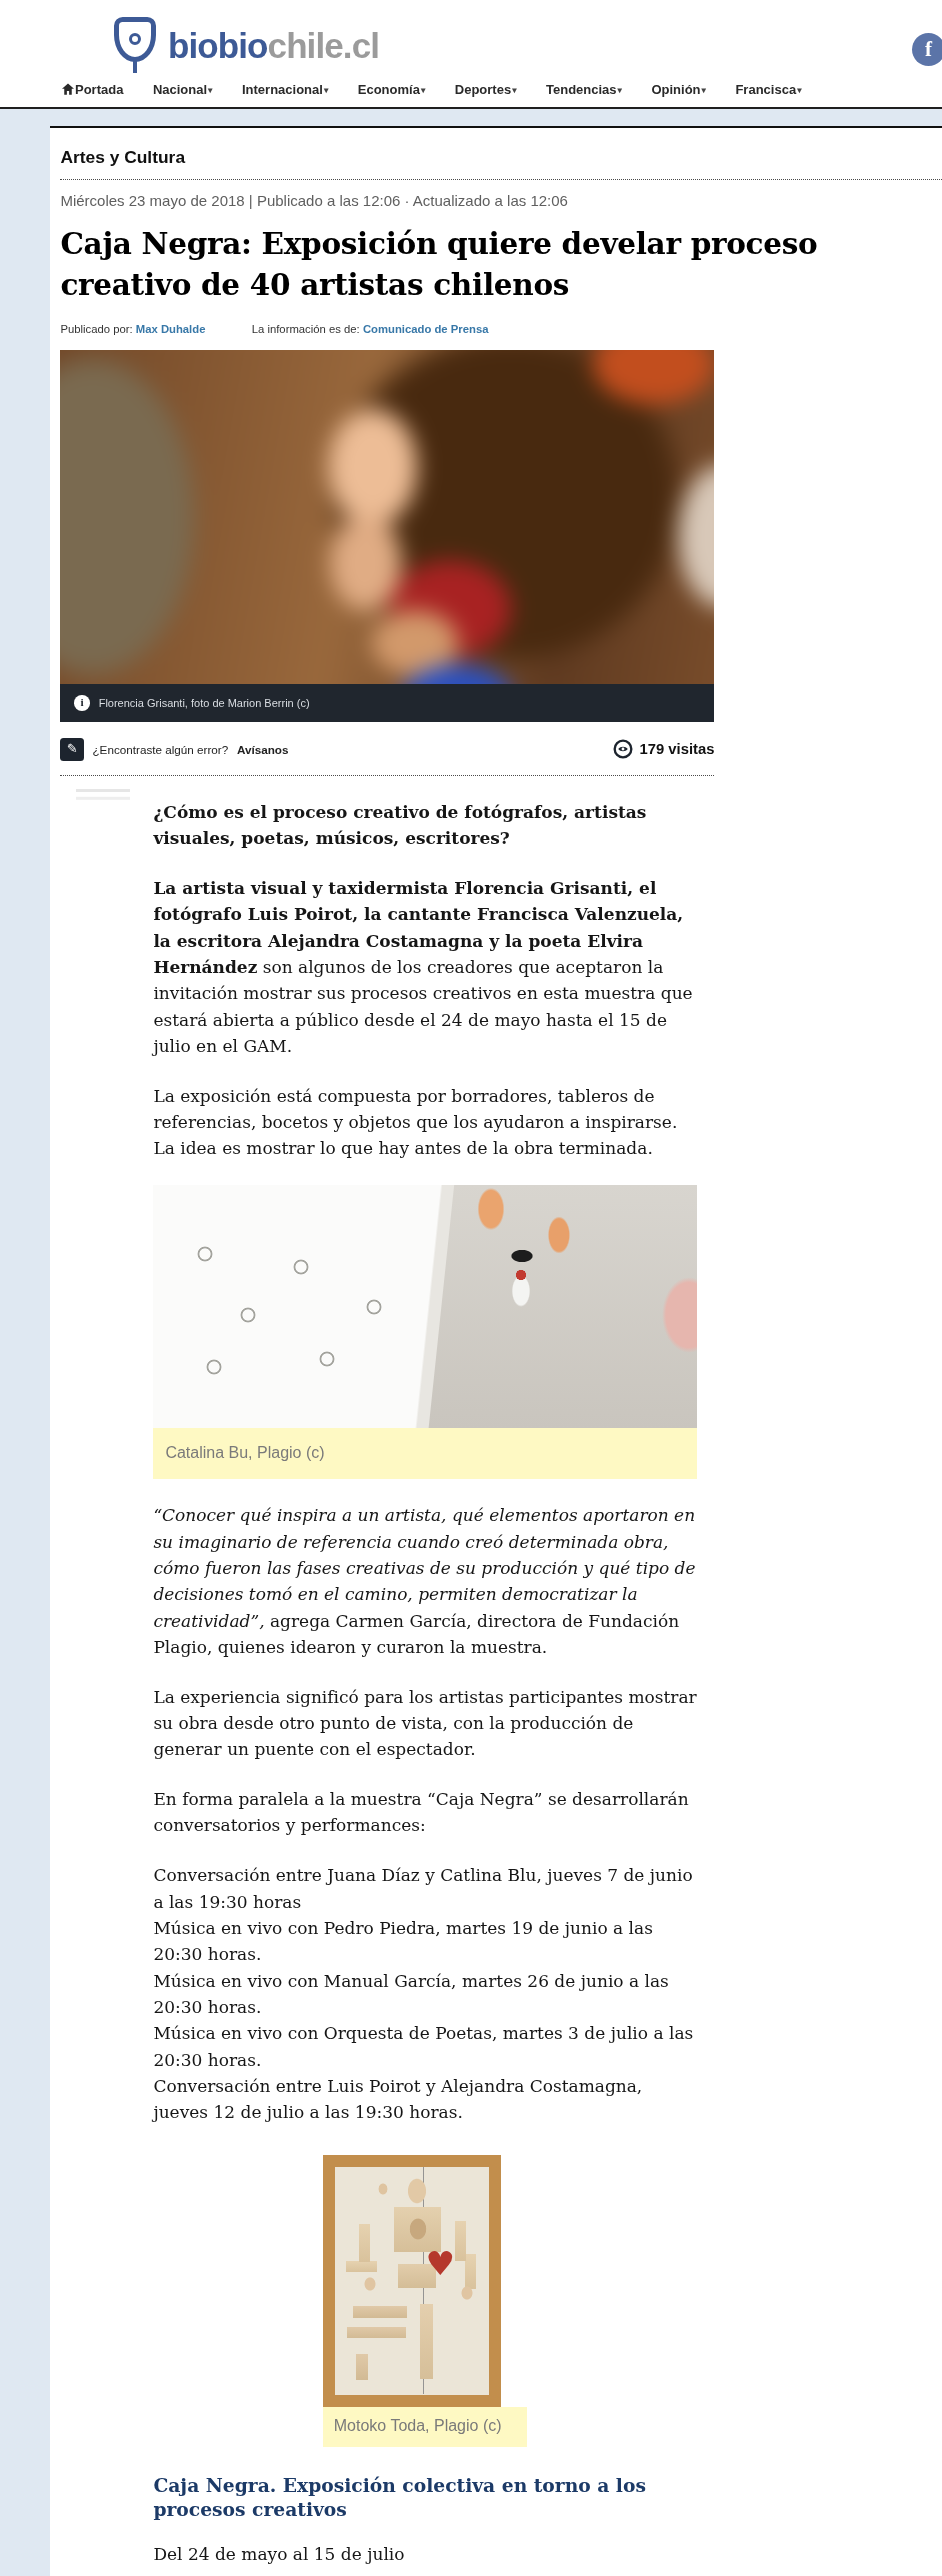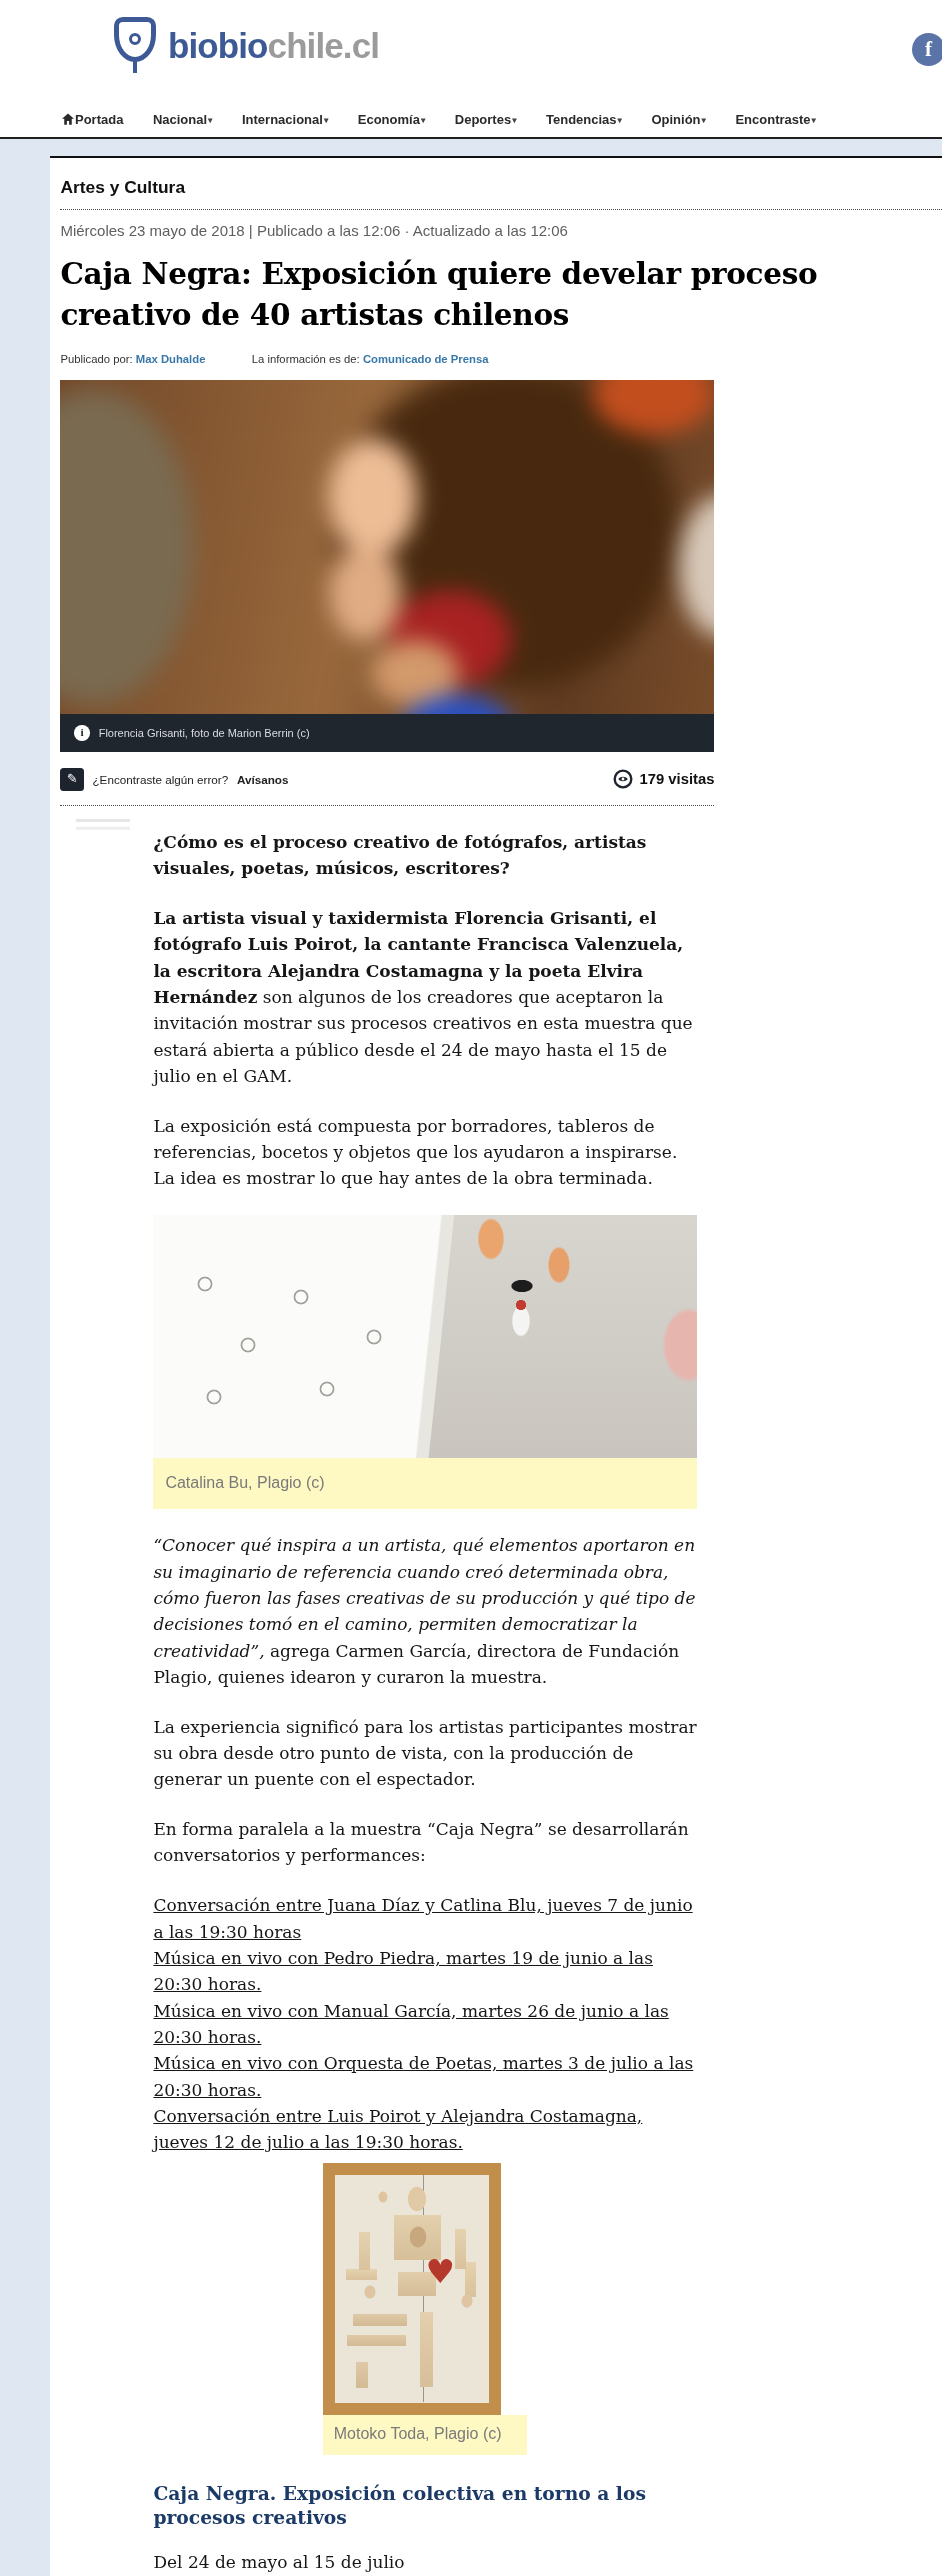--- a/index.html
+++ b/index.html
@@ -1,21 +1,21 @@
 <!DOCTYPE html>
 <html lang="es" style="font-size:14px"><head>
 <meta charset="utf-8">
 <style>
   * { margin:0; padding:0; box-sizing:border-box; }
   html,body { background:#ffffff; }
   body { width:943px; overflow-x:hidden; font-family:"Liberation Sans", sans-serif; color:#161616; }
   .page { width:943px; background:#dfe8f2; min-height:2576px; }
 
   
-  header { background:#fff; height:139px; position:relative; border-bottom:2.6px solid #1f1f1f; }
+  header { background:#fff; height:109px; position:relative; border-bottom:2.6px solid #1f1f1f; }
   .logo { position:absolute; left:114px; top:17.4px; display:flex; align-items:center; cursor:pointer; }
   .logo-mark { position:relative; width:42px; height:57px; margin-right:12px; }
   .logo-mark .shield { position:absolute; left:0; top:0; width:42px; height:45px; border:5.2px solid #3d5a96;
         border-radius:8.7px 8.7px 50% 50% / 8.7px 8.7px 60% 60%; }
   .logo-mark .dot { position:absolute; left:14.8px; top:15.6px; width:12px; height:12px; border:3.5px solid #3d5a96; border-radius:50%; }
   .logo-mark .stem { position:absolute; left:19px; top:43px; width:4.3px; height:13px; background:#3d5a96; }
   .logo-text { font-size:35px; font-weight:bold; letter-spacing:-0.9px; }
   .logo-bio { color:#3d5a96; }
   .logo-chile { color:#9b9b9b; }
   .fb-badge { position:absolute; left:912px; top:33px; width:33px; height:33px; border-radius:50%;
@@ -90,21 +90,21 @@
       radial-gradient(circle 5.2px at 368px 90px, #c23a30 97%, transparent),
       radial-gradient(ellipse 14px 24px at 368px 106px, #f4f4f2 58%, transparent 66%),
       radial-gradient(ellipse 21px 33px at 338px 24px, #eaa46e 56%, transparent 64%),
       radial-gradient(ellipse 17.4px 29px at 406px 50px, #e8a06a 56%, transparent 64%),
       radial-gradient(ellipse 42px 59px at 536px 130px, #e6b6ae 55%, transparent 64%),
       linear-gradient(96deg, #fbfbfa 0 286px, #e8e6e1 288px 299px, transparent 300px),
       linear-gradient(#d8d5cf, #c9c5be);
   }
   .cap-light { background:#fef9c3; color:#7a7a7a; font-family:"Liberation Sans", sans-serif;
                font-size:16px; padding:13px 12px; }
-  .schedule { margin-bottom:7px;text-decoration:underline; }
+  .schedule { margin-bottom:29px; }
   figure.fig3 { width:204px; margin:0 auto 26px auto; }
   .art3 { width:178px; height:252px; border:12px solid #c28e4c; background-color:#ebe5d7; position:relative;
     background-image:
       radial-gradient(ellipse 13px 16.5px at 83px 62px, #c7a87e 60%, transparent 66%),
       radial-gradient(ellipse 14.8px 20px at 82px 24px, #e2c9a6 58%, transparent 64%),
       radial-gradient(ellipse 7px 8.7px at 48px 22px, #dfc4a0 58%, transparent 68%),
       radial-gradient(ellipse 8.7px 10.4px at 132px 126px, #e0c5a2 58%, transparent 68%),
       radial-gradient(ellipse 8.7px 10.4px at 35px 117px, #e0c5a2 58%, transparent 68%),
       linear-gradient(#e4d0ae,#d6bf99), linear-gradient(#e2cdab,#d4bd97),
       linear-gradient(#e6d2b0,#d9c29c), linear-gradient(#e6d2b0,#d9c29c),
@@ -167,21 +167,21 @@
         </a>
       <a>
           <span>Tendencias</span>
           <span class="caret">▾</span>
         </a>
       <a>
           <span>Opinión</span>
           <span class="caret">▾</span>
         </a>
       <a>
-          <span>Encontraste</span>
+          <span>Francisca</span>
           <span class="caret">▾</span>
         </a>
     </nav>
   </header>
 
   <main class="card">
 
     <h2 class="category">Artes y Cultura</h2>
     <hr class="dotted">
     <div class="dateline">Miércoles 23 mayo de 2018 | Publicado a las 12:06 · Actualizado a las 12:06</div>

